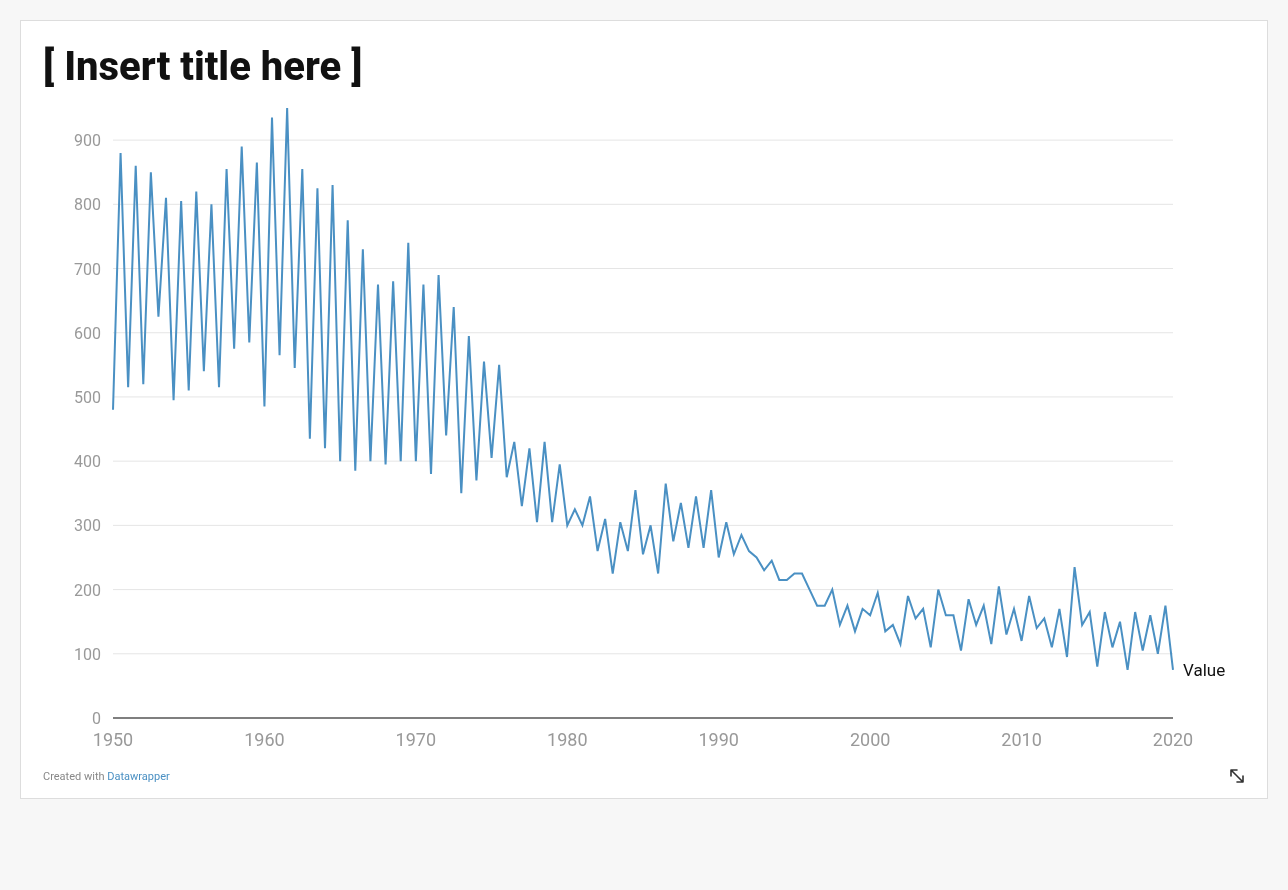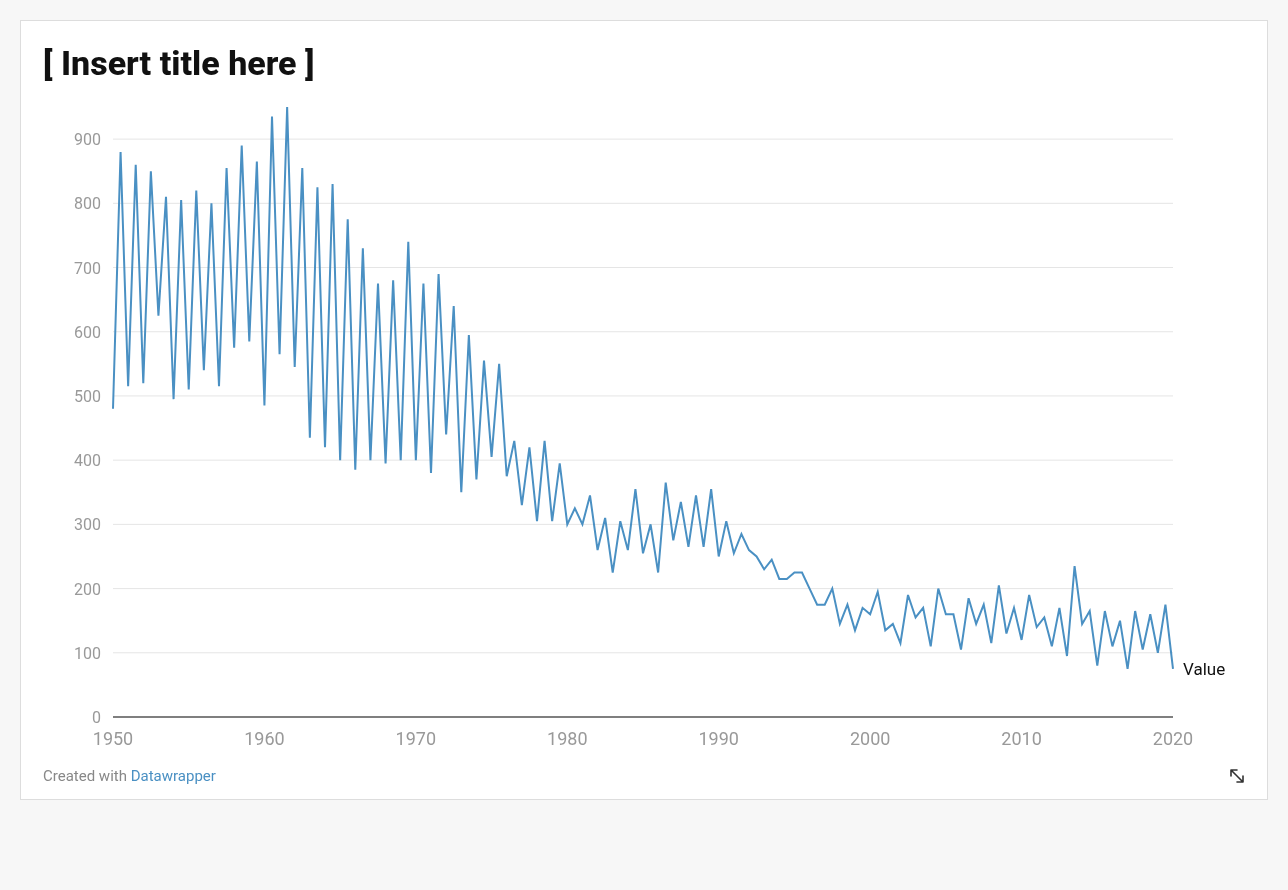--- a/index.html
+++ b/index.html
@@ -12,23 +12,23 @@
   .outer {
     padding: 20px;
   }
   .card {
     background: #fff;
     border: 1px solid #ddd;
     padding: 18px 22px 14px 22px;
     box-sizing: border-box;
   }
   .title {
-    font-size: 34px;
+    font-size: 40px;
     font-weight: 800;
-    margin: 4px 0 14px 0;
+    margin: 4px 0 8px 0;
     color: #111;
   }
   .chart-wrap {
     position: relative;
   }
   svg { display: block; }
   .grid line {
     stroke: #e5e5e5;
     stroke-width: 1;
   }
@@ -54,21 +54,21 @@
     text-anchor: middle;
   }
   .series-label {
     font-size: 17px;
     fill: #111;
   }
   .footer {
     display: flex;
     justify-content: space-between;
     align-items: center;
-    font-size: 15px;
+    font-size: 11px;
     color: #888;
     margin-top: 10px;
   }
   .footer a {
     color: #4a90c3;
     text-decoration: none;
   }
   .resize-icon {
     width: 16px;
     height: 16px;

